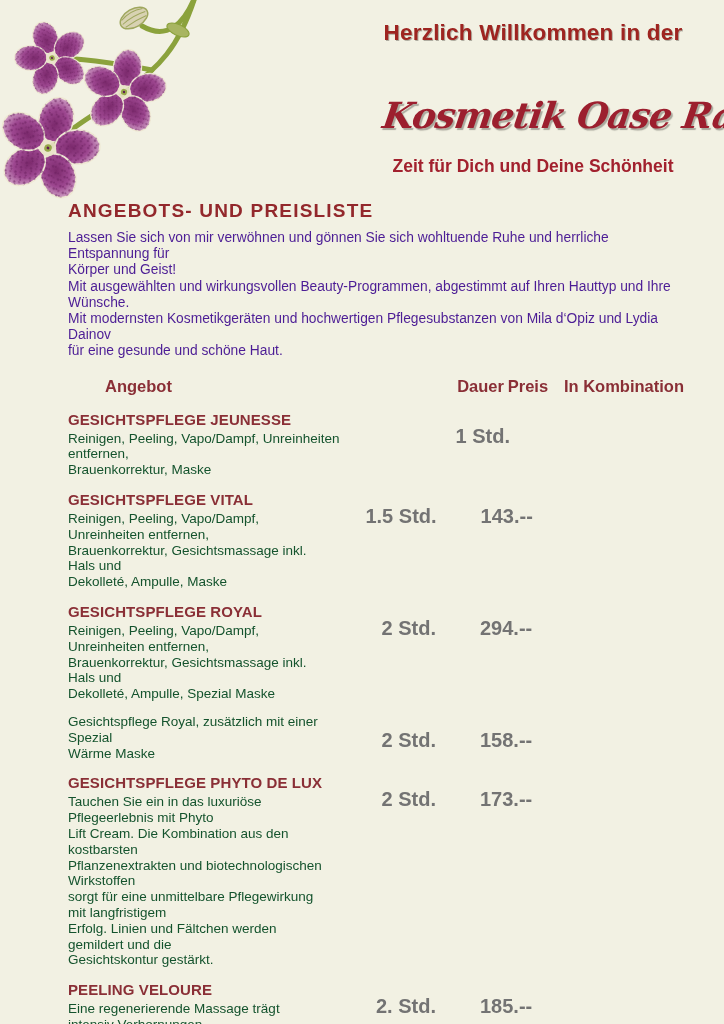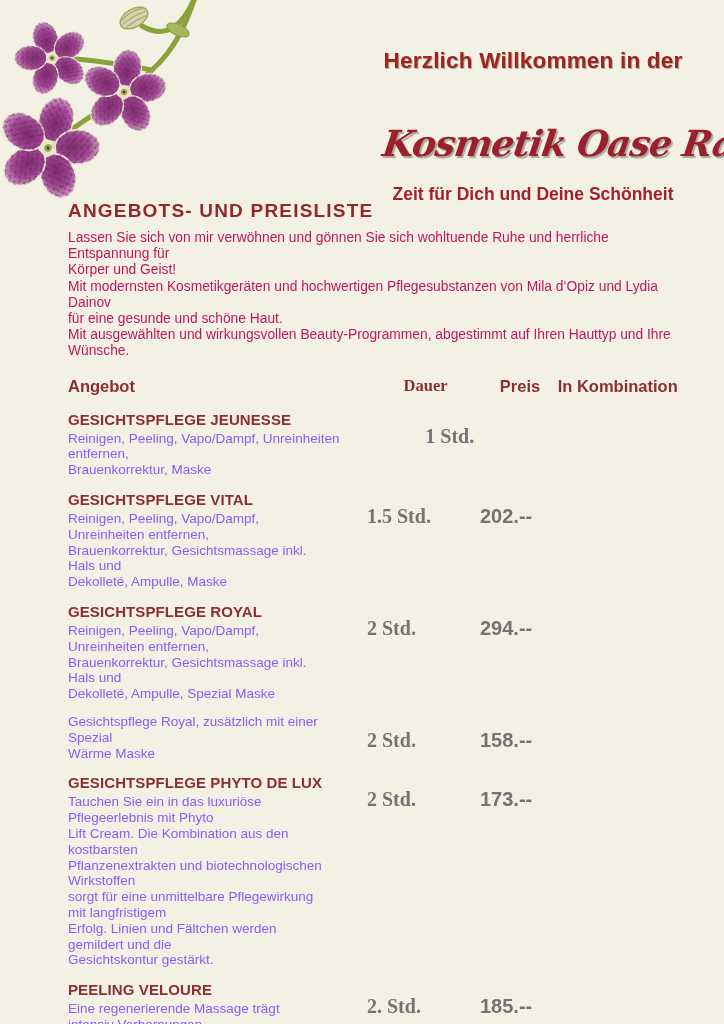--- a/index.html
+++ b/index.html
@@ -7,21 +7,21 @@
     position:relative;
     width:724px;height:1024px;
     margin:0 auto;
     background:#f2f1e3;
     font-family:"Liberation Sans", sans-serif;
     overflow:hidden;
   }
   .orchid{position:absolute;top:0;left:0;}
 
   .header{
-    position:absolute;top:48px;left:383px;width:300px;
+    position:absolute;top:20px;left:383px;width:300px;
     text-align:center;
   }
   .welcome{
     font-size:22.5px;font-weight:bold;color:#9e2420;
     letter-spacing:.2px;
     text-shadow:1px 1px 0 rgba(95,92,80,.45);
     white-space:nowrap;
   }
   .brand{
     margin-top:48px;
@@ -40,45 +40,45 @@
   }
 
   .content{position:absolute;top:200px;left:68px;width:616px;}
   .intro-title{
     margin:0 0 8px 0;
     font-size:19px;font-weight:bold;color:#93282c;
     letter-spacing:1.2px;line-height:22px;
   }
   .intro p{
     margin:0;
-    font-size:13.8px;line-height:16.2px;color:#be185d;
+    font-size:13.8px;line-height:16.2px;color:#4c1d95;
     white-space:pre-line;
   }
 
   .price-table{margin-top:16px;}
-  .thead{display:flex;margin-bottom:14px;}
+  .thead{display:flex;margin-bottom:14px;margin-left:37px;}
   .thead > div{
     font-size:16.5px;font-weight:bold;color:#8a2f36;line-height:20px;
   }
   .row{display:flex;margin-bottom:12px;gap:44px;}
   .col-offer{width:340px;}
-  .col-dauer{width:92px;text-align:left;font-family:Liberation Serif, serif;}
+  .col-dauer{width:92px;text-align:right;}
   .col-preis{width:52px;text-align:center;}
   .col-beh{width:128px;padding-left:12px;white-space:nowrap;}
   .row .col-dauer,.row .col-preis{
     padding-top:15px;
     font-size:20px;font-weight:bold;color:#737373;
     white-space:nowrap;
   }
   .row-title{
     font-size:15px;font-weight:bold;color:#8a2f36;
     line-height:19px;margin-bottom:2px;letter-spacing:.1px;
   }
   .row-desc{
-    font-size:13.5px;line-height:15.8px;color:#8b5cf6;
+    font-size:13.5px;line-height:15.8px;color:#14532d;
     white-space:pre-line;
   }
 </style>
 </head>
 <body>
 
 <div class="page">
 
   <svg class="orchid" width="240" height="212" viewBox="0 0 240 212" aria-hidden="true">
     <defs>
@@ -131,24 +131,24 @@
     <div class="welcome">Herzlich Willkommen in der</div>
     <div class="brand">Kosmetik Oase Rain</div>
     <div class="tagline">Zeit für Dich und Deine Schönheit</div>
   </div>
 
   <div class="content">
     <h1 class="intro-title">ANGEBOTS- UND PREISLISTE</h1>
     <div class="intro" id="intro-paragraphs">
         <p>Lassen Sie sich von mir verwöhnen und gönnen Sie sich wohltuende Ruhe und herrliche Entspannung für
 Körper und Geist!</p>
+        <p>Mit ausgewählten und wirkungsvollen Beauty-Programmen, abgestimmt auf Ihren Hauttyp und Ihre
+Wünsche.</p>
         <p>Mit modernsten Kosmetikgeräten und hochwertigen Pflegesubstanzen von Mila d‘Opiz und Lydia Dainov
 für eine gesunde und schöne Haut.</p>
-        <p>Mit ausgewählten und wirkungsvollen Beauty-Programmen, abgestimmt auf Ihren Hauttyp und Ihre
-Wünsche.</p>
       </div>
 
     <div class="price-table">
       <div class="thead">
         <div class="col-offer">Angebot</div>
         <div class="col-dauer">Dauer</div>
         <div class="col-preis">Preis</div>
         <div class="col-beh">In Kombination</div>
       </div>
       <div id="table-body">
@@ -163,21 +163,21 @@
   </div>
 
   <div class="row">
     <div class="col-offer">
       <div class="row-title">GESICHTSPFLEGE VITAL</div>
       <div class="row-desc">Reinigen, Peeling, Vapo/Dampf, Unreinheiten entfernen,
 Brauenkorrektur, Gesichtsmassage inkl. Hals und
 Dekolleté, Ampulle, Maske</div>
     </div>
     <div class="col-dauer row-dauer">1.5 Std.</div>
-    <div class="col-preis row-preis">202.--</div>
+    <div class="col-preis row-preis">143.--</div>
     <div class="col-beh row-beh"></div>
   </div>
 
   <div class="row">
     <div class="col-offer">
       <div class="row-title">GESICHTSPFLEGE ROYAL</div>
       <div class="row-desc">Reinigen, Peeling, Vapo/Dampf, Unreinheiten entfernen,
 Brauenkorrektur, Gesichtsmassage inkl. Hals und
 Dekolleté, Ampulle, Spezial Maske</div>
     </div>

